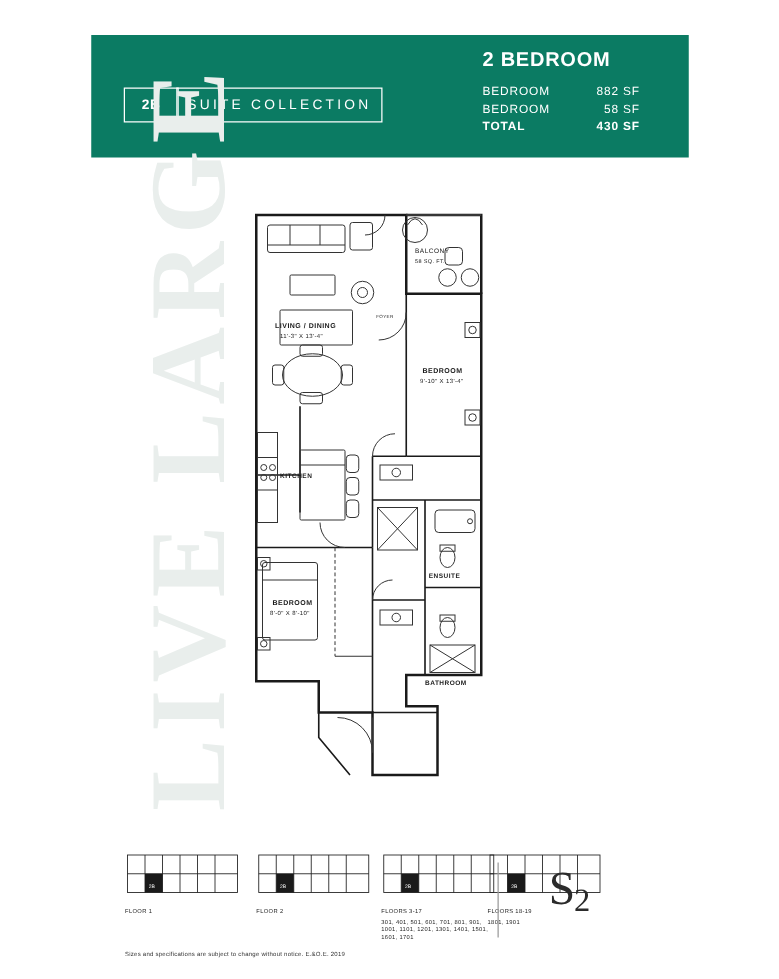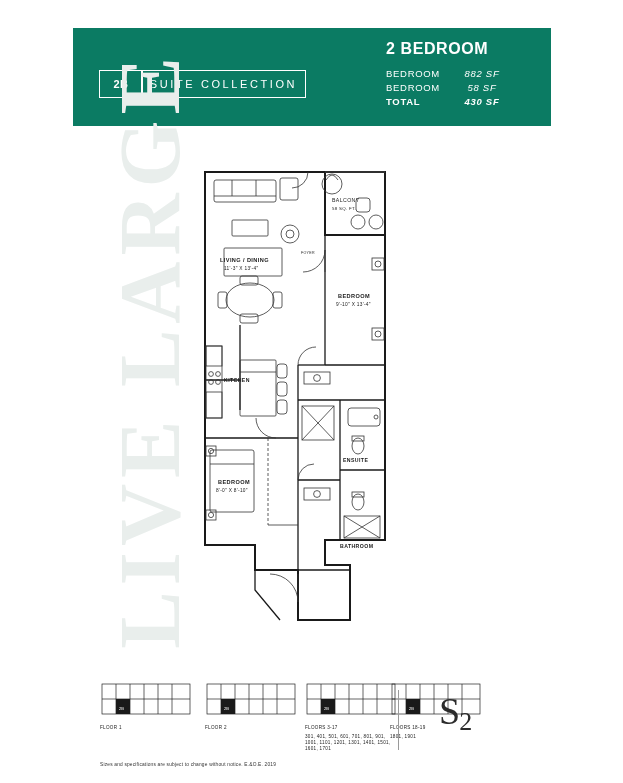--- a/index.html
+++ b/index.html
@@ -66,21 +66,21 @@
     letter-spacing: 0.6px;
     margin-bottom: 9px;
   }
   .area-row {
     display: flex;
     font-size: 9.5px;
     letter-spacing: 0.7px;
     line-height: 14px;
   }
   .area-row .lbl { width: 66px; }
-  .area-row .val { width: 60px; text-align: center; font-style: italic; }
+  .area-row .val { width: 60px; text-align: right; }
   .area-row.total { font-weight: bold; }
   .area-row .val.b { font-weight: bold; }
 
   
   .watermark {
     position: absolute;
     left: -150px;
     top: 300px;
     width: 600px;
     transform: rotate(-90deg);

